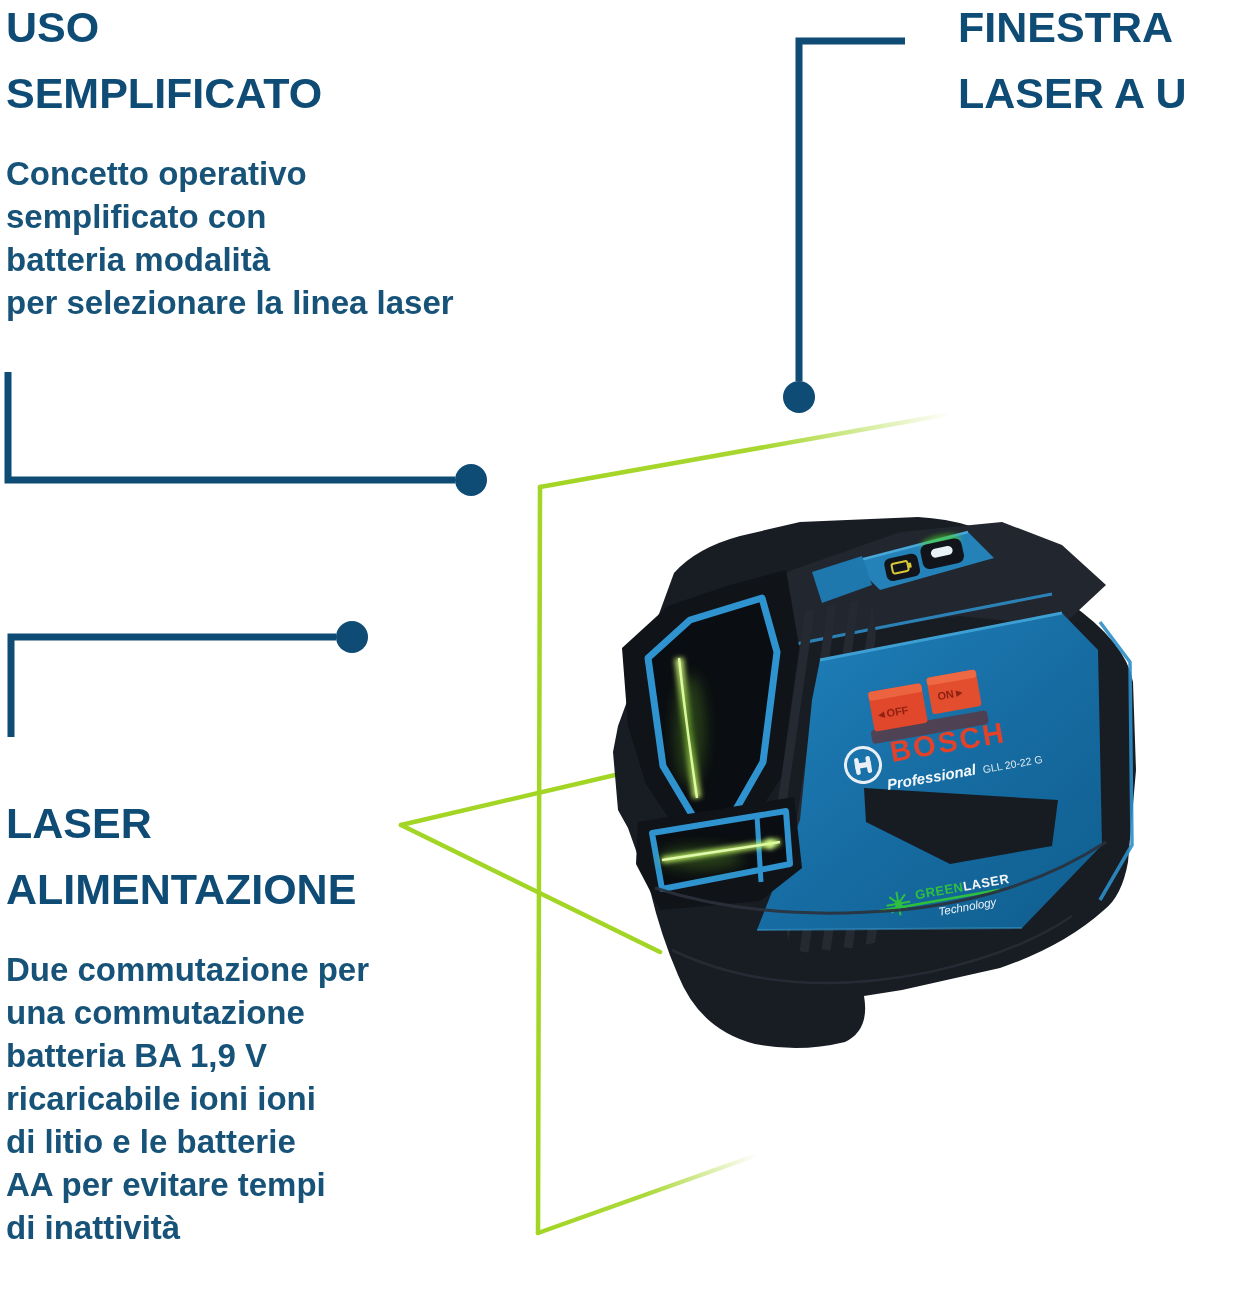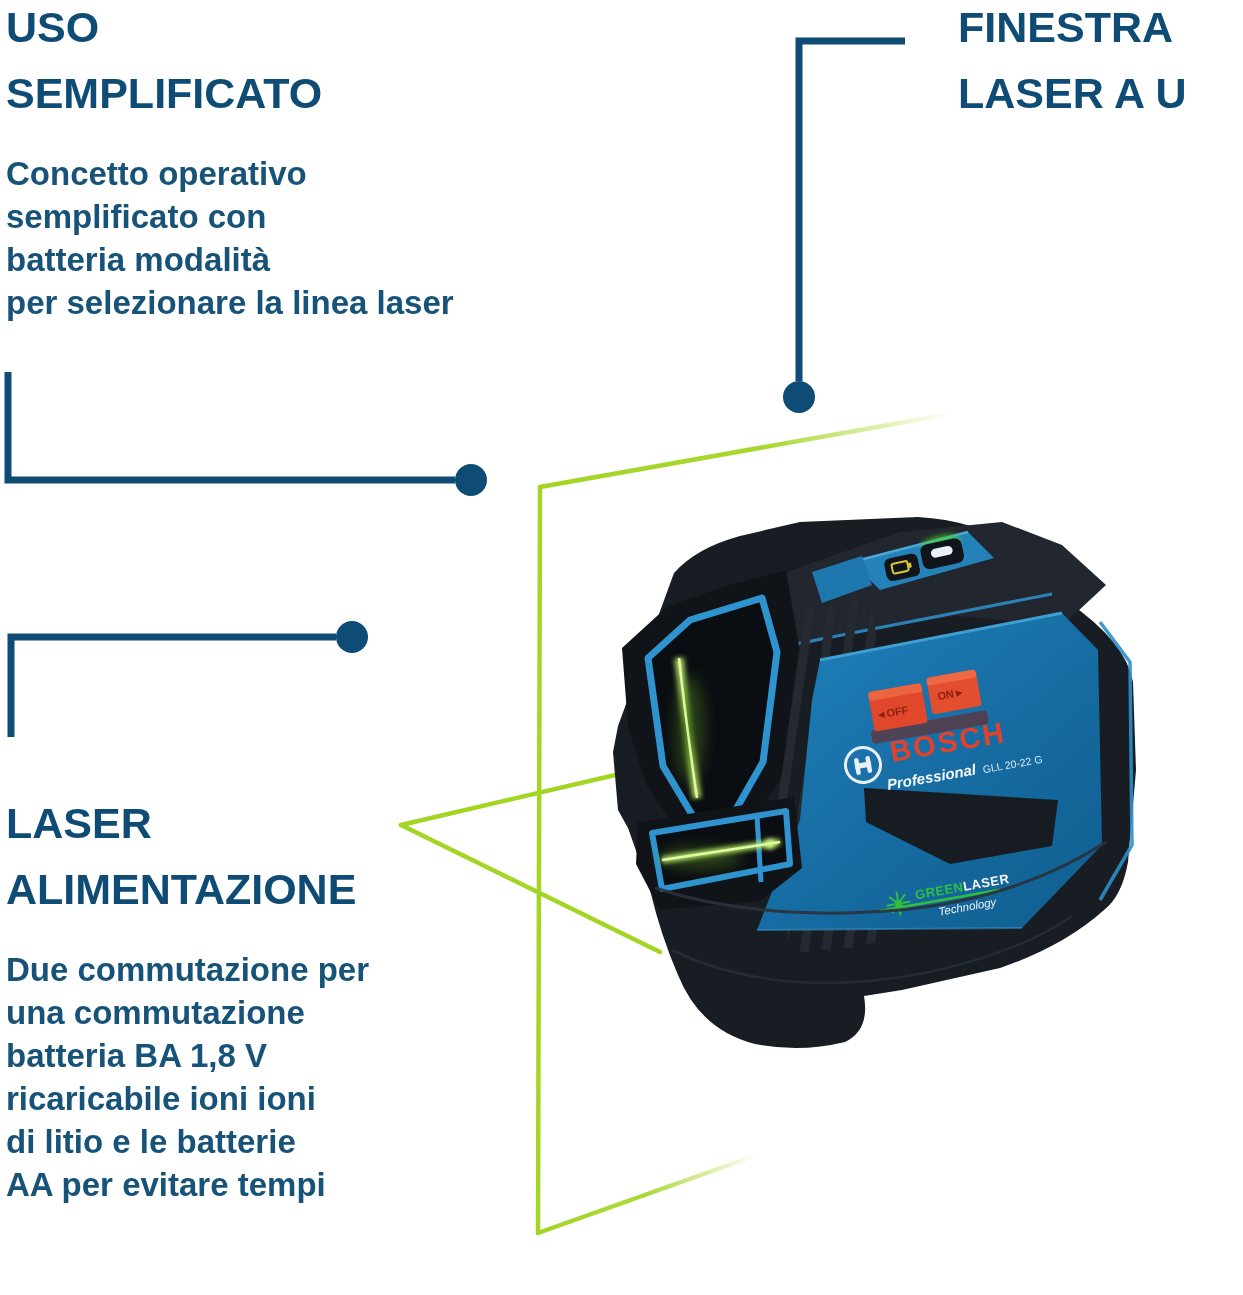--- a/index.html
+++ b/index.html
@@ -225,19 +225,20 @@
     <div class="heading">LASER A U</div>
   </div>
 
   <div class="callout co-dop-head">
     <div class="heading">LASER</div>
     <div class="heading">ALIMENTAZIONE</div>
   </div>
   <div class="callout co-dop-body">
     <div class="body">Due commutazione per</div>
     <div class="body">una commutazione</div>
-    <div class="body">batteria BA 1,8 V</div>
+    <div class="body">batteria BA 1,9 V</div>
     <div class="body">ricaricabile ioni ioni</div>
     <div class="body">di litio e le batterie</div>
     <div class="body">AA per evitare tempi</div>
+    <div class="body">di inattività</div>
   </div>
 
 </div>
 
 </body></html>

